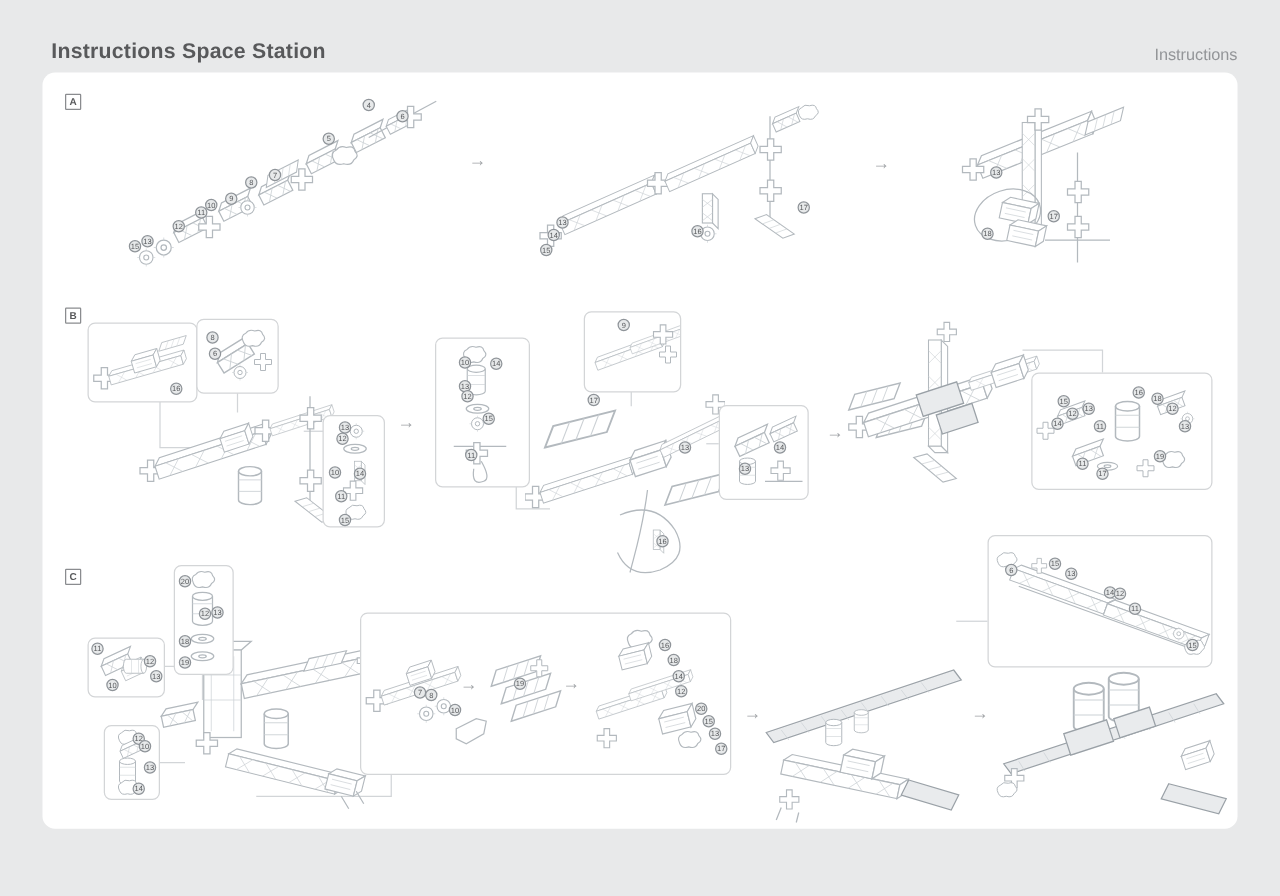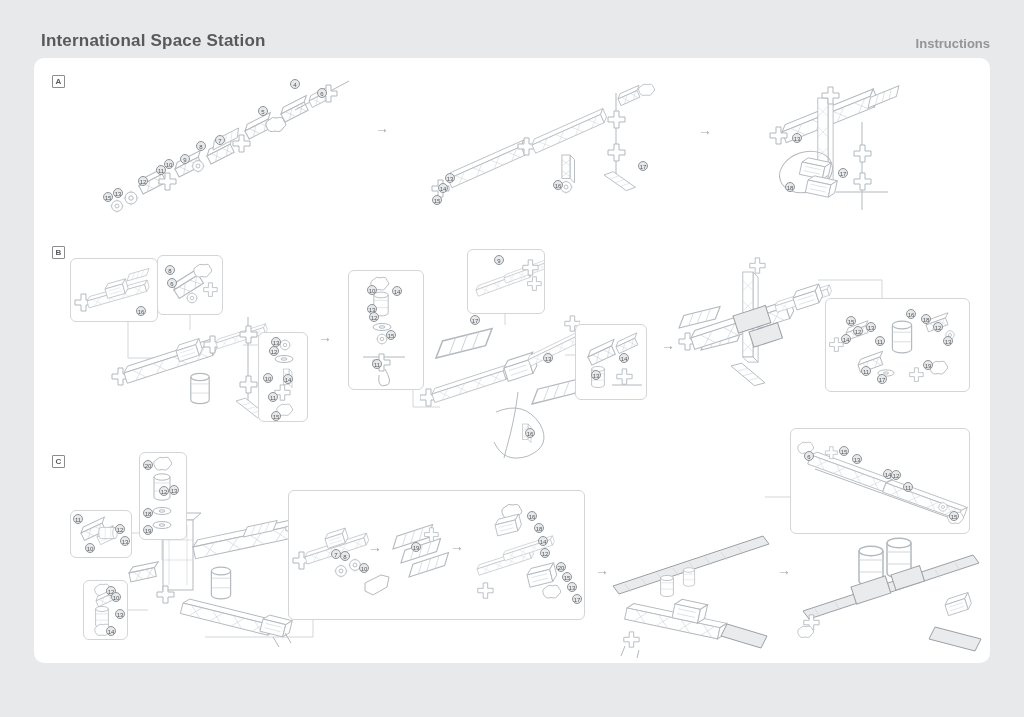--- a/index.html
+++ b/index.html
@@ -7,21 +7,21 @@
     width:1024px;height:717px;position:relative;overflow:hidden;
     background:#e8e9ea;
     font-family:"Liberation Sans", sans-serif;
   }
   .header-title{
     position:absolute;left:41px;top:31px;
     font-size:17px;font-weight:bold;color:#58595b;letter-spacing:.2px;
   }
   .header-right{
     position:absolute;right:34px;top:36px;
-    font-size:13px;font-weight:bold;color:#939598;
+    font-size:13px;font-weight:normal;color:#939598;
   }
   .panel{
     position:absolute;left:34px;top:58px;width:956px;height:605px;
     background:#ffffff;border-radius:10px;
   }
   .section-label{
     position:absolute;width:11px;height:11px;
     border:1px solid #8a8c8f;border-radius:1px;
     color:#58595b;font-size:8px;line-height:11px;text-align:center;font-weight:bold;
     background:#fff;z-index:5;
@@ -91,21 +91,21 @@
     </g>
     <g id="g-mod">
       <polygon class="s" points="0,0 26,0 32,-6 6,-6"></polygon>
       <rect class="s" width="26" height="14"></rect>
       <polygon class="s" points="26,0 32,-6 32,8 26,14"></polygon>
       <path class="t" d="M4,4 h18 M4,9 h18"></path>
     </g>
   </defs>
 </svg>
 
-<div class="header-title">International Space Station</div>
+<div class="header-title">Instructions Space Station</div>
 <div class="header-right">Instructions</div>
 
 <div class="panel" id="panel">
 
   <svg class="connectors" width="956" height="605">
     <polyline class="c" points="94,262 94,300 163,300"></polyline>
     <polyline class="c" points="156,255 156,272"></polyline>
     <polyline class="c" points="209,287 229,287"></polyline>
     <polyline class="c" points="379,330 379,349 406,349"></polyline>
     <polyline class="c" points="471,254 471,267"></polyline>

